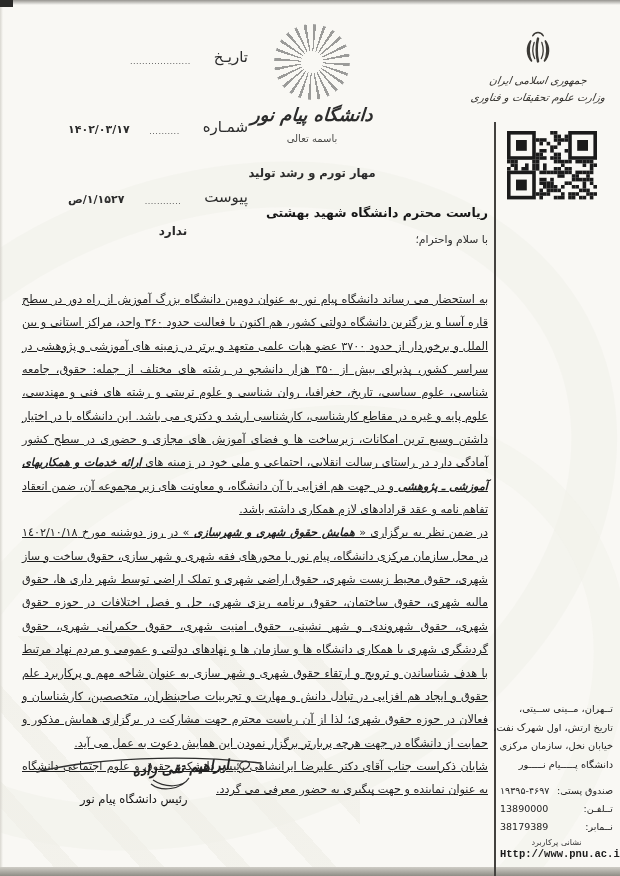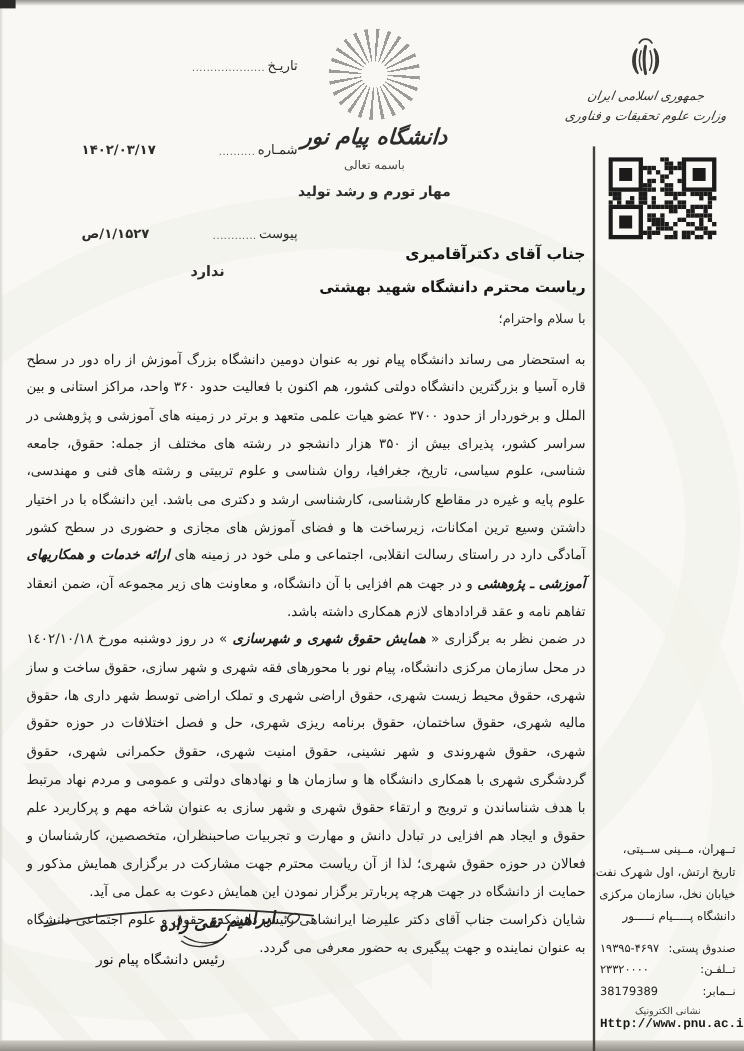--- a/index.html
+++ b/index.html
@@ -15,52 +15,52 @@
   .edge-left{top:0;left:0;width:3px;height:876px;background:linear-gradient(90deg,#d9d7d0,rgba(217,215,208,0));}
 
   
   .swirl1{top:180px;left:-220px;width:760px;height:560px;border:46px solid #f1f0e9;border-radius:50%;transform:rotate(-24deg);opacity:.55;}
   .swirl2{top:430px;left:-120px;width:700px;height:520px;border:34px solid #f2f1ea;border-radius:50%;transform:rotate(-30deg);opacity:.5;}
   .stripes{bottom:0;left:0;width:360px;height:240px;background:repeating-linear-gradient(48deg,rgba(0,0,0,0) 0 46px,#f0efe8 46px 64px);opacity:.7;}
 
   
   .meta{top:48px;left:68px;width:180px;direction:rtl;color:#2c2c2c;}
   .meta-row{display:flex;align-items:flex-end;margin-bottom:9px;}
-  .meta-label{font-size:11px;white-space:nowrap;}
+  .meta-label{font-size:15px;white-space:nowrap;margin-left:21px;}
   .meta-dots{flex:1;font-size:8px;letter-spacing:.5px;color:#555;overflow:hidden;white-space:nowrap;padding:0 2px;}
   .meta-value{font-size:11px;font-weight:bold;white-space:nowrap;margin-top:48px;}
   .meta-none{font-size:12px;font-weight:bold;text-align:center;padding-left:30px;margin-top:18px;}
 
   
   .logoblock{top:24px;left:234px;width:156px;text-align:center;color:#2c2c2c;}
   .sunburst{width:76px;height:76px;margin:0 auto;border-radius:50%;
     background:repeating-conic-gradient(from 2deg,#9b9b99 0deg 4.5deg,rgba(249,248,244,0) 4.5deg 15deg);position:relative;}
   .sunburst::after{content:"";position:absolute;left:50%;top:50%;width:22px;height:22px;margin:-11px 0 0 -11px;border-radius:50%;background:#f9f8f4;}
   .uniname{margin-top:4px;font-size:18px;font-weight:bold;font-style:italic;transform:skewX(-4deg);}
   .basmala{margin-top:8px;font-size:10px;color:#4a4a48;}
-  .slogan{margin-top:8px;font-size:11.5px;font-weight:bold;}
+  .slogan{margin-top:22px;font-size:11.5px;font-weight:bold;}
 
   
   .govblock{top:28px;left:462px;width:152px;text-align:center;color:#35332f;}
   .emblem{display:block;margin:0 auto;}
   .govline{font-size:10.5px;font-style:italic;transform:skewX(-9deg);line-height:17px;white-space:nowrap;}
 
   .qr{top:131px;left:507px;width:93px;height:72px;}
 
   .vrule{top:122px;left:494px;width:1.5px;height:754px;background:#44423f;}
 
   
   .recipient{top:205px;left:150px;width:338px;text-align:right;color:#161616;}
   .rec1{font-size:13px;font-weight:bold;margin-bottom:11px;}
   .rec2{font-size:12.5px;font-weight:bold;margin-bottom:13px;}
   .salutation{font-size:10.8px;color:#2c2c2c;}
 
   
   .bodytext{top:288px;left:22px;width:466px;font-size:11.2px;line-height:23.35px;color:#1d1d1d;
-    text-align:justify;text-align-last:right;direction:rtl;}
+    text-align:justify;text-align-last:right;direction:rtl;text-decoration:underline;}
   .bodytext p{margin:0;}
   .emph{font-weight:bold;font-style:italic;}
 
   
   .sig{top:750px;left:28px;width:240px;}
   .sigtitle{position:absolute;top:42px;left:52px;font-size:11.5px;font-weight:normal;color:#111;white-space:nowrap;}
   .signame{font-size:14px;font-style:italic;font-weight:bold;color:#222;}
 
   .stampnote{top:810px;left:160px;width:300px;text-align:center;font-size:9.5px;color:#3c3c3a;}
 
@@ -271,21 +271,20 @@
       <rect x="9" y="9" width="10.8" height="10.8" fill="#1b1b1b"></rect>
       <rect x="63" y="1.8" width="25.2" height="25.2" fill="none" stroke="#1b1b1b" stroke-width="3.6"></rect>
       <rect x="70.2" y="9" width="10.8" height="10.8" fill="#1b1b1b"></rect>
       <rect x="1.8" y="41.4" width="25.2" height="25.2" fill="none" stroke="#1b1b1b" stroke-width="3.6"></rect>
       <rect x="9" y="48.6" width="10.8" height="10.8" fill="#1b1b1b"></rect>
     </svg>
 
   <div class="layer vrule"></div>
 
   <div class="layer recipient">
-    <div class="rec1">جناب آقای دکترآقامیری</div>
     <div class="rec2">ریاست محترم دانشگاه شهید بهشتی</div>
     <div class="salutation">با سلام واحترام؛</div>
   </div>
 
   <div class="layer bodytext">
     <p><span>به استحضار می رساند دانشگاه پیام نور به عنوان دومین دانشگاه بزرگ آموزش از راه دور در سطح قاره آسیا و بزرگترین دانشگاه دولتی کشور، هم اکنون با فعالیت حدود ۳۶۰ واحد، مراکز استانی و بین الملل و برخوردار از حدود ۳۷۰۰ عضو هیات علمی متعهد و برتر در زمینه های آموزشی و پژوهشی در سراسر کشور، پذیرای بیش از ۳۵۰ هزار دانشجو در رشته های مختلف از جمله: حقوق، جامعه شناسی، علوم سیاسی، تاریخ، جغرافیا، روان شناسی و علوم تربیتی و رشته های فنی و مهندسی، علوم پایه و غیره در مقاطع کارشناسی، کارشناسی ارشد و دکتری می باشد. این دانشگاه با در اختیار داشتن وسیع ترین امکانات، زیرساخت ها و فضای آموزش های مجازی و حضوری در سطح کشور آمادگی دارد در راستای رسالت انقلابی، اجتماعی و ملی خود در زمینه های </span><span class="emph">ارائه خدمات و همکاریهای آموزشی ـ پژوهشی</span><span> و در جهت هم افزایی با آن دانشگاه، و معاونت های زیر مجموعه آن، ضمن انعقاد تفاهم نامه و عقد قرادادهای لازم همکاری داشته باشد.</span></p>
     <p><span>در ضمن نظر به برگزاری « </span><span class="emph">همایش حقوق شهری و شهرسازی</span><span> » در روز دوشنبه مورخ ١٤٠٢/١٠/١٨ در محل سازمان مرکزی دانشگاه، پیام نور با محورهای فقه شهری و شهر سازی، حقوق ساخت و ساز شهری، حقوق محیط زیست شهری، حقوق اراضی شهری و تملک اراضی توسط شهر داری ها، حقوق مالیه شهری، حقوق ساختمان، حقوق برنامه ریزی شهری، حل و فصل اختلافات در حوزه حقوق شهری، حقوق شهروندی و شهر نشینی، حقوق امنیت شهری، حقوق حکمرانی شهری، حقوق گردشگری شهری با همکاری دانشگاه ها و سازمان ها و نهادهای دولتی و عمومی و مردم نهاد مرتبط با هدف شناساندن و ترویج و ارتقاء حقوق شهری و شهر سازی به عنوان شاخه مهم و پرکاربرد علم حقوق و ایجاد هم افزایی در تبادل دانش و مهارت و تجربیات صاحبنظران، متخصصین، کارشناسان و فعالان در حوزه حقوق شهری؛ لذا از آن ریاست محترم جهت مشارکت در برگزاری همایش مذکور و حمایت از دانشگاه در جهت هرچه پربارتر برگزار نمودن این همایش دعوت به عمل می آید.</span></p>
     <p><span>شایان ذکراست جناب آقای دکتر علیرضا ایرانشاهی رئیس دانشکده حقوق و علوم اجتماعی دانشگاه به عنوان نماینده و جهت پیگیری به حضور معرفی می گردد.</span></p>
   </div>
 
@@ -305,23 +304,23 @@
     <div class="addr">تاریخ ارتش، اول شهرک نفت،</div>
     <div class="addr">خیابان نخل، سازمان مرکزی</div>
     <div class="addr">دانشگاه پـــــیام نـــــور</div>
     <div style="height:8px"></div>
     <div class="crow">
       <span>صندوق پستی:</span>
       <span class="cval">۱۹۳۹۵-۴۶۹۷</span>
     </div>
     <div class="crow">
       <span>تــلفـن:</span>
-      <span class="cval">۲۳۳۲۰۰۰۰</span>
+      <span class="cval">13890000</span>
     </div>
     <div class="crow">
       <span>نــمابر:</span>
       <span class="cval">38179389</span>
     </div>
-    <div class="email-label">نشانی الکترونیک</div>
+    <div class="email-label">نشانی پرکاربرد</div>
     <div class="website">Http://www.pnu.ac.ir</div>
   </div>
 
 </div>
 
 </body></html>

